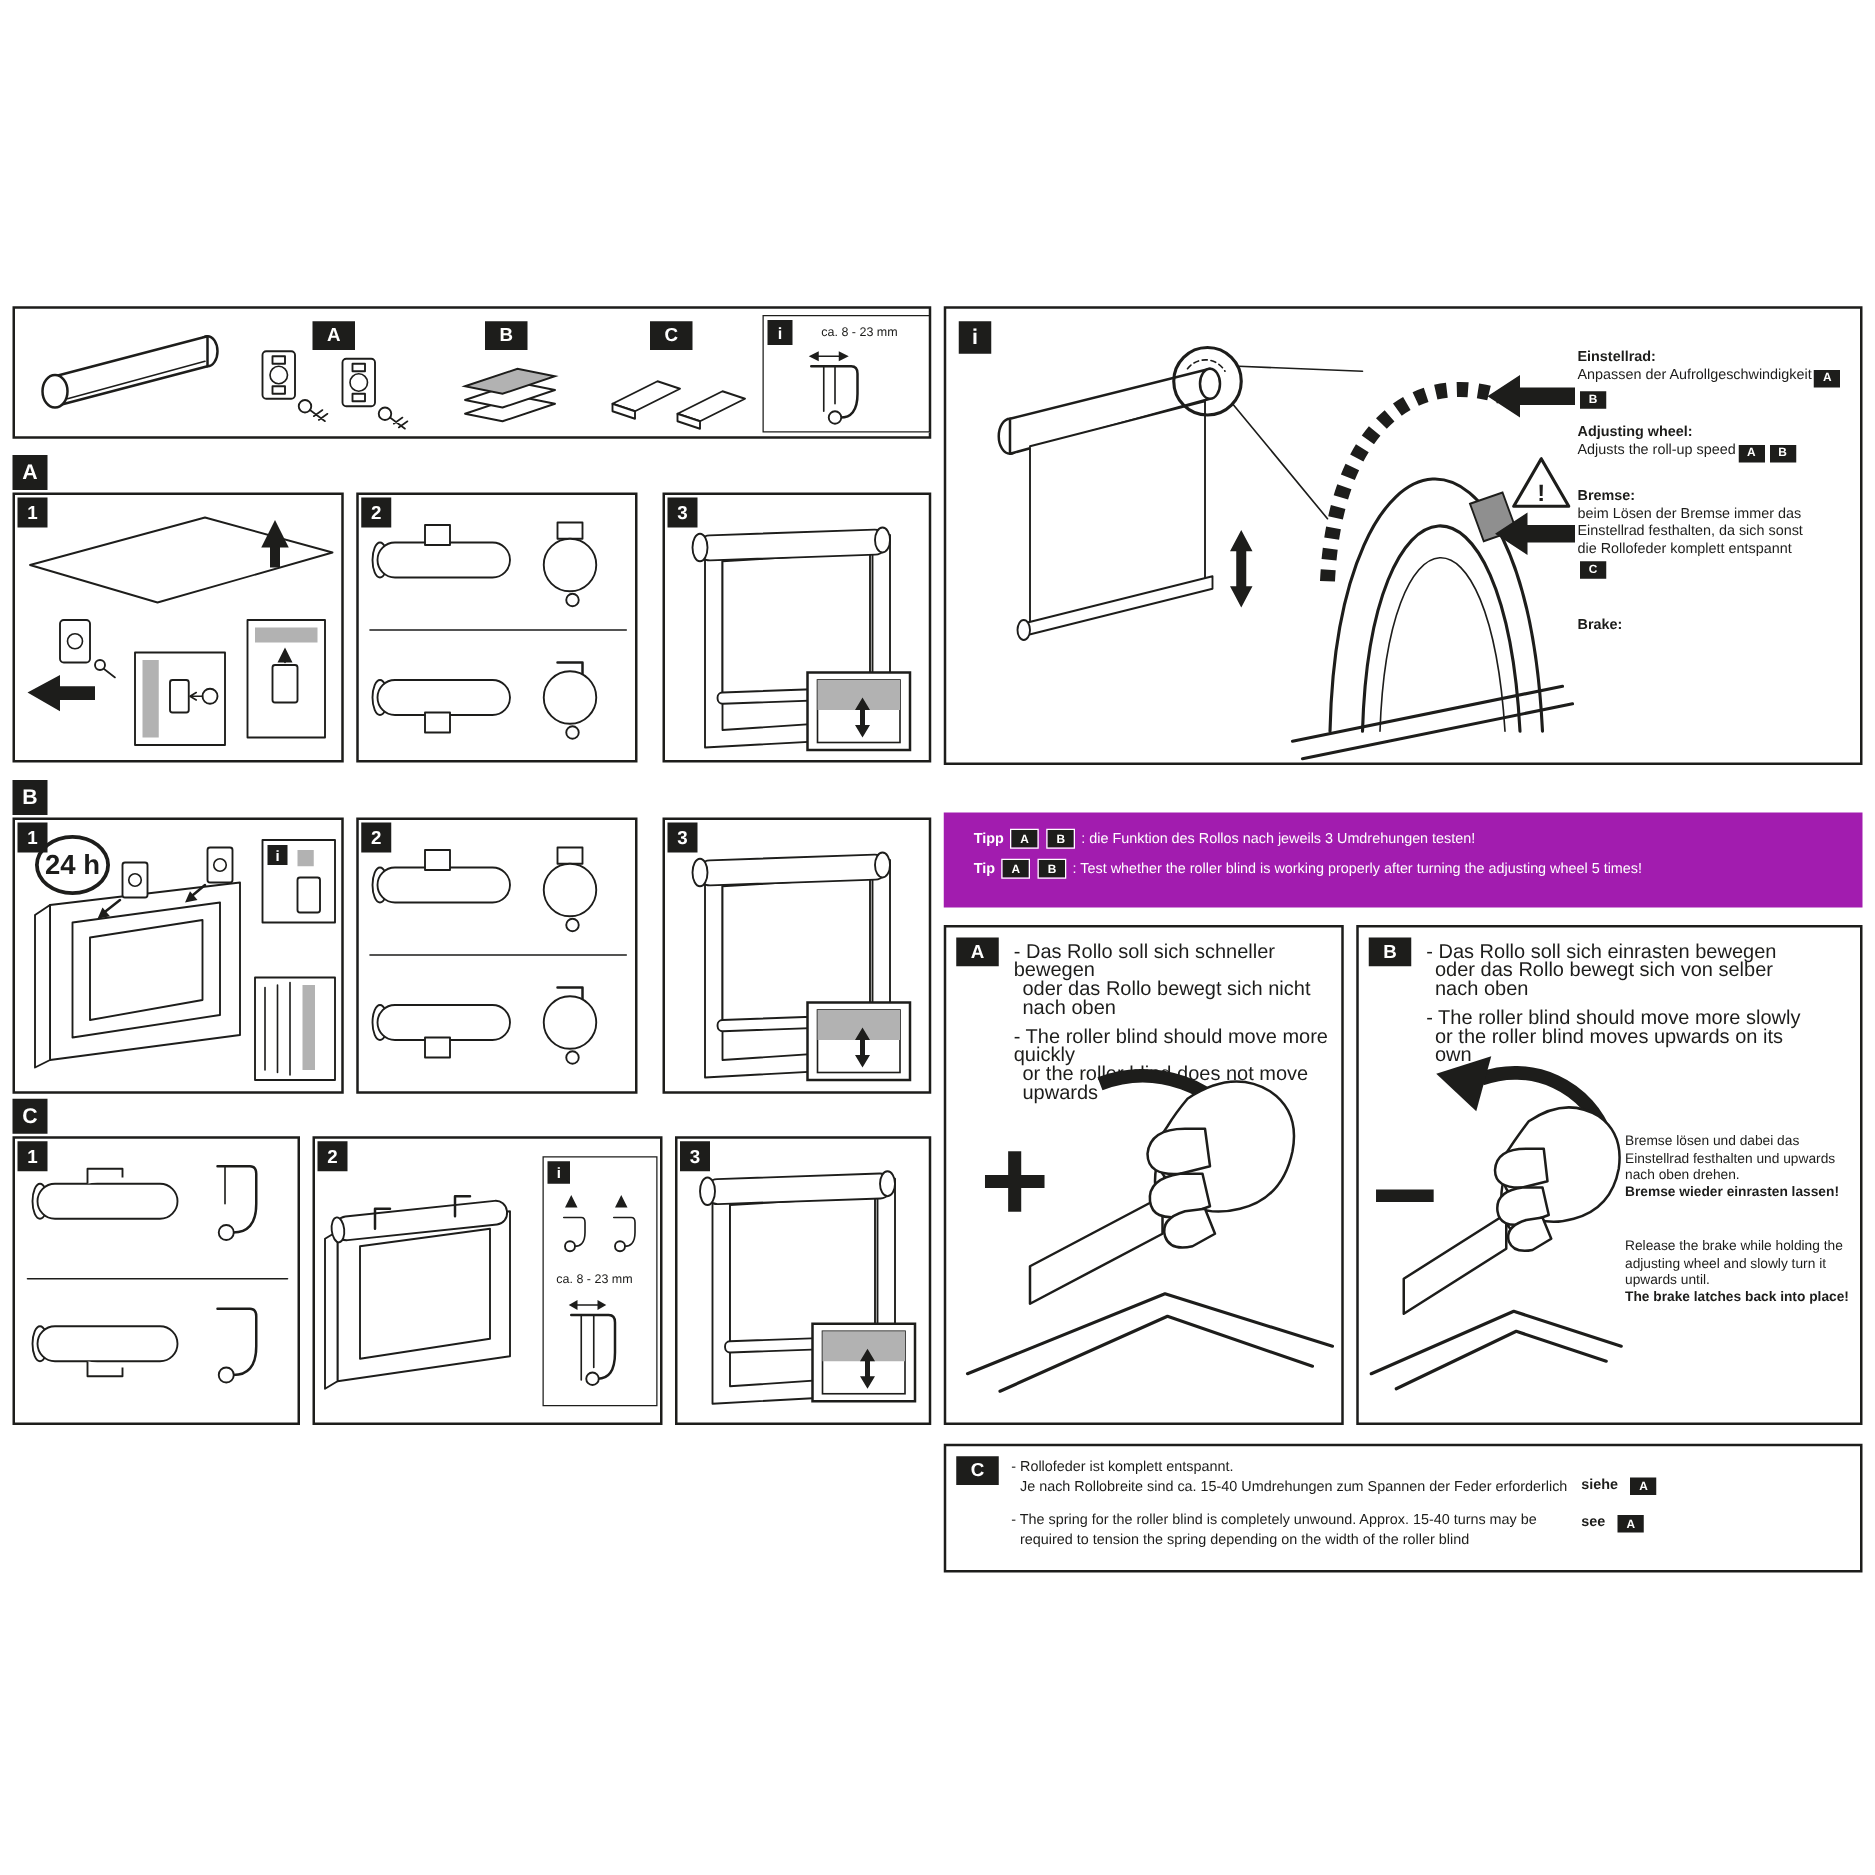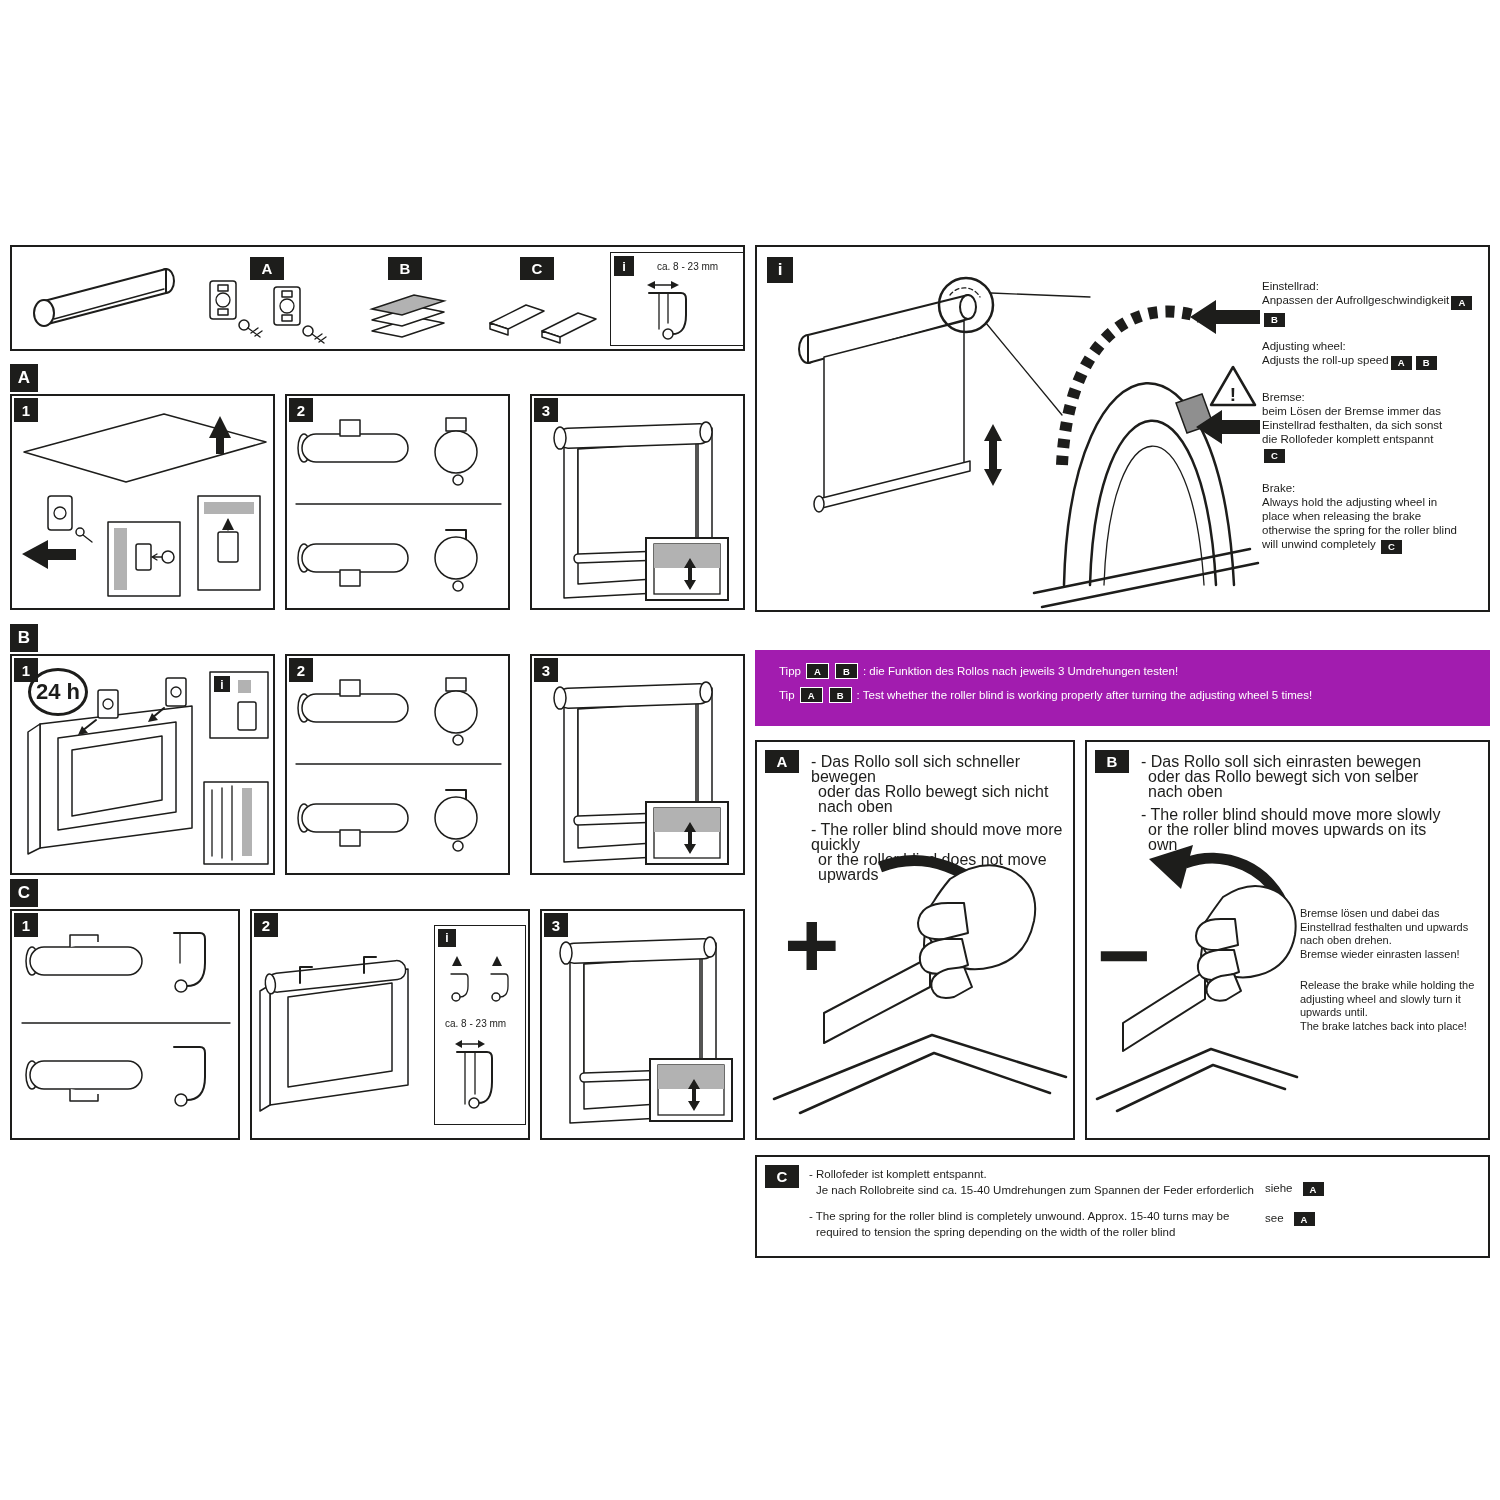--- a/index.html
+++ b/index.html
@@ -11,22 +11,22 @@
   .b-letter{position:absolute;width:34px;height:23px;background:#1d1d1b;color:#fff;font-weight:bold;font-size:15px;display:flex;align-items:center;justify-content:center}
   .b-section{position:absolute;width:28px;height:28px;background:#1d1d1b;color:#fff;font-weight:bold;font-size:17px;display:flex;align-items:center;justify-content:center}
   .b-step{position:absolute;left:2px;top:2px;width:24px;height:24px;background:#1d1d1b;color:#fff;font-weight:bold;font-size:15px;display:flex;align-items:center;justify-content:center}
   .b-info{position:absolute;background:#1d1d1b;color:#fff;font-weight:bold;display:flex;align-items:center;justify-content:center}
   .b-inline{display:inline-flex;align-items:center;justify-content:center;background:#1d1d1b;color:#fff;font-weight:bold;font-size:9.5px;min-width:21px;height:14px;margin:0 2px;vertical-align:-2px}
   .on-gray{outline:1px solid #fff}
   .dim-label{position:absolute;font-size:10px;white-space:nowrap}
   .circle24{position:absolute;left:16px;top:12px;width:60px;height:48px;border:3.5px solid #1d1d1b;border-radius:50%;display:flex;align-items:center;justify-content:center;font-weight:bold;font-size:22px;white-space:nowrap}
   .info-text{position:absolute;left:505px;top:32px;width:228px;font-size:11.5px;line-height:14px}
   .info-text .narrow{width:195px}
-  .ttl{font-weight:normal}
-  .mt8{margin-top:8px}.mt10{margin-top:10px}.mt12{margin-top:12px}.mt14{margin-top:18px}.mt20{margin-top:20px}
+  .ttl{font-weight:bold}
+  .mt8{margin-top:8px}.mt10{margin-top:10px}.mt12{margin-top:12px}.mt14{margin-top:30px}.mt20{margin-top:20px}
   .tip-bar{position:absolute;left:755px;top:650px;width:735px;height:76px;background:#a21caf;color:#fff;font-size:11.5px;padding:14px 0 0 24px}
   .tip-line{display:flex;align-items:center;gap:4px;margin-bottom:10px;white-space:nowrap}
   .dash-text{position:absolute;font-size:16px;line-height:15px}
   .dash-text .ind{padding-left:7px}
   .pb-text{position:absolute;left:213px;top:165px;width:186px;font-size:11px;line-height:13.5px}
   .pc-text{position:absolute;font-size:11.5px;line-height:16px}
   .pc-text .ind2{padding-left:7px}
   .see-ref{position:absolute;display:flex;gap:8px;align-items:flex-start;font-size:11.5px}
   svg{display:block;overflow:visible}
   .f{fill:#fff;stroke:#1d1d1b;stroke-width:2;stroke-linejoin:round}
@@ -355,21 +355,20 @@
     </g>
   </svg>
   <div class="info-text">
     <p class="ttl">Einstellrad:</p>
     <p><span>Anpassen der Aufrollgeschwindigkeit</span><span class="b-inline">A</span><span class="b-inline">B</span></p>
     <p class="ttl mt12">Adjusting wheel:</p>
     <p><span>Adjusts the roll-up speed</span><span class="b-inline">A</span><span class="b-inline">B</span></p>
     <p class="ttl mt20">Bremse:</p>
     <p class="narrow"><span>beim Lösen der Bremse immer das Einstellrad festhalten, da sich sonst die Rollofeder komplett entspannt</span> <span class="b-inline">C</span></p>
     <p class="ttl mt14">Brake:</p>
-    <p class="narrow"><span>Always hold the adjusting wheel in place when releasing the brake otherwise the spring for the roller blind will unwind completely</span> <span class="b-inline">C</span></p>
   </div>
 </div>
 
 <div class="tip-bar">
   <div class="tip-line">
     <span class="ttl">Tipp</span>
     <span class="b-inline on-gray">A</span>
     <span class="b-inline on-gray">B</span>
     <span>: die Funktion des Rollos nach jeweils 3 Umdrehungen testen!</span>
   </div>

